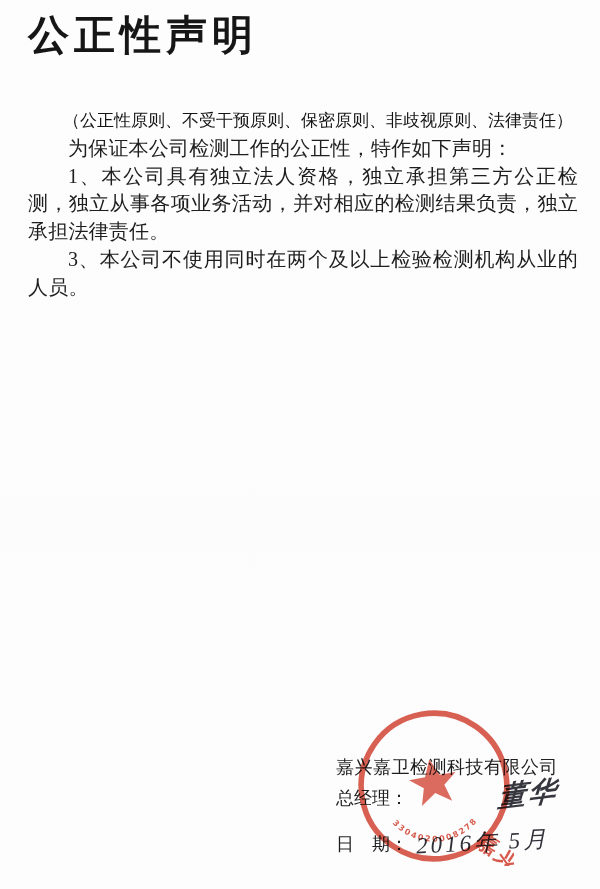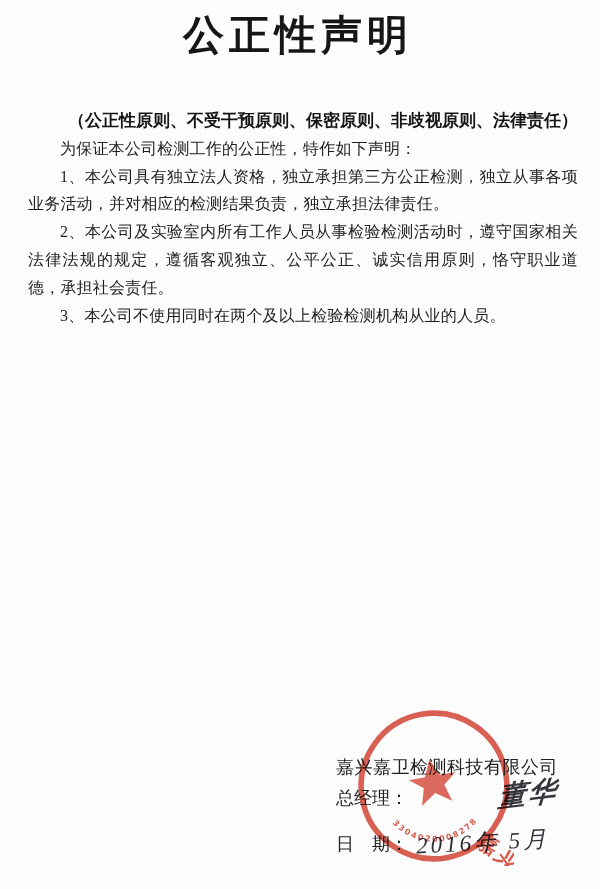--- a/index.html
+++ b/index.html
@@ -13,39 +13,38 @@
     height: 889px;
     box-sizing: border-box;
     background: linear-gradient(180deg, #fdfdfd 0%, #fcfcfc 60%, #fdfdfd 100%);
     font-family: "Liberation Serif", "DejaVu Serif", serif;
     color: #1e1e1e;
     padding: 6px 22px 0 28px;
     overflow: hidden;
   }
   .title {
     margin: 2px 10px 0 0;
-    text-align: center;
+    text-align: left;
     font-size: 41px;
     font-weight: 700;
     letter-spacing: 5px;
     color: #161616;
   }
   .principles {
     margin: 44px 0 0 0;
     font-size: 17px;
-    font-weight: 700;
+    font-weight: 400;
     line-height: 27.8px;
     text-indent: 35px;
     white-space: nowrap;
     color: #141414;
-    text-align: right;
   }
   .body-para {
     margin: 0;
-    font-size: 16px;
+    font-size: 20px;
     line-height: 27.8px;
     text-align: justify;
     text-indent: 2em;
     letter-spacing: 0.2px;
   }
   .closing {
     position: absolute;
     left: 336px;
     top: 754px;
     font-size: 18px;
@@ -105,21 +104,20 @@
 <body>
 
 <div class="page">
 
   <h1 class="title">公正性声明</h1>
 
   <p class="principles">（公正性原则、不受干预原则、保密原则、非歧视原则、法律责任）</p>
 
   <p class="body-para">为保证本公司检测工作的公正性，特作如下声明：</p>
   <p class="body-para">1、本公司具有独立法人资格，独立承担第三方公正检测，独立从事各项业务活动，并对相应的检测结果负责，独立承担法律责任。</p>
-  <p class="body-para">2、本公司及实验室内所有工作人员从事检验检测活动时，遵守国家相关法律法规的规定，遵循客观独立、公平公正、诚实信用原则，恪守职业道德，承担社会责任。</p>
   <p class="body-para">3、本公司不使用同时在两个及以上检验检测机构从业的人员。</p>
 
   <div class="closing">
     <div class="company-line">嘉兴嘉卫检测科技有限公司</div>
     <div class="sig-line">
       <span class="label">总经理：</span>
       <span class="handwriting sig-name">董华</span>
     </div>
     <div class="date-line">
       <span class="label">日　期：</span>

